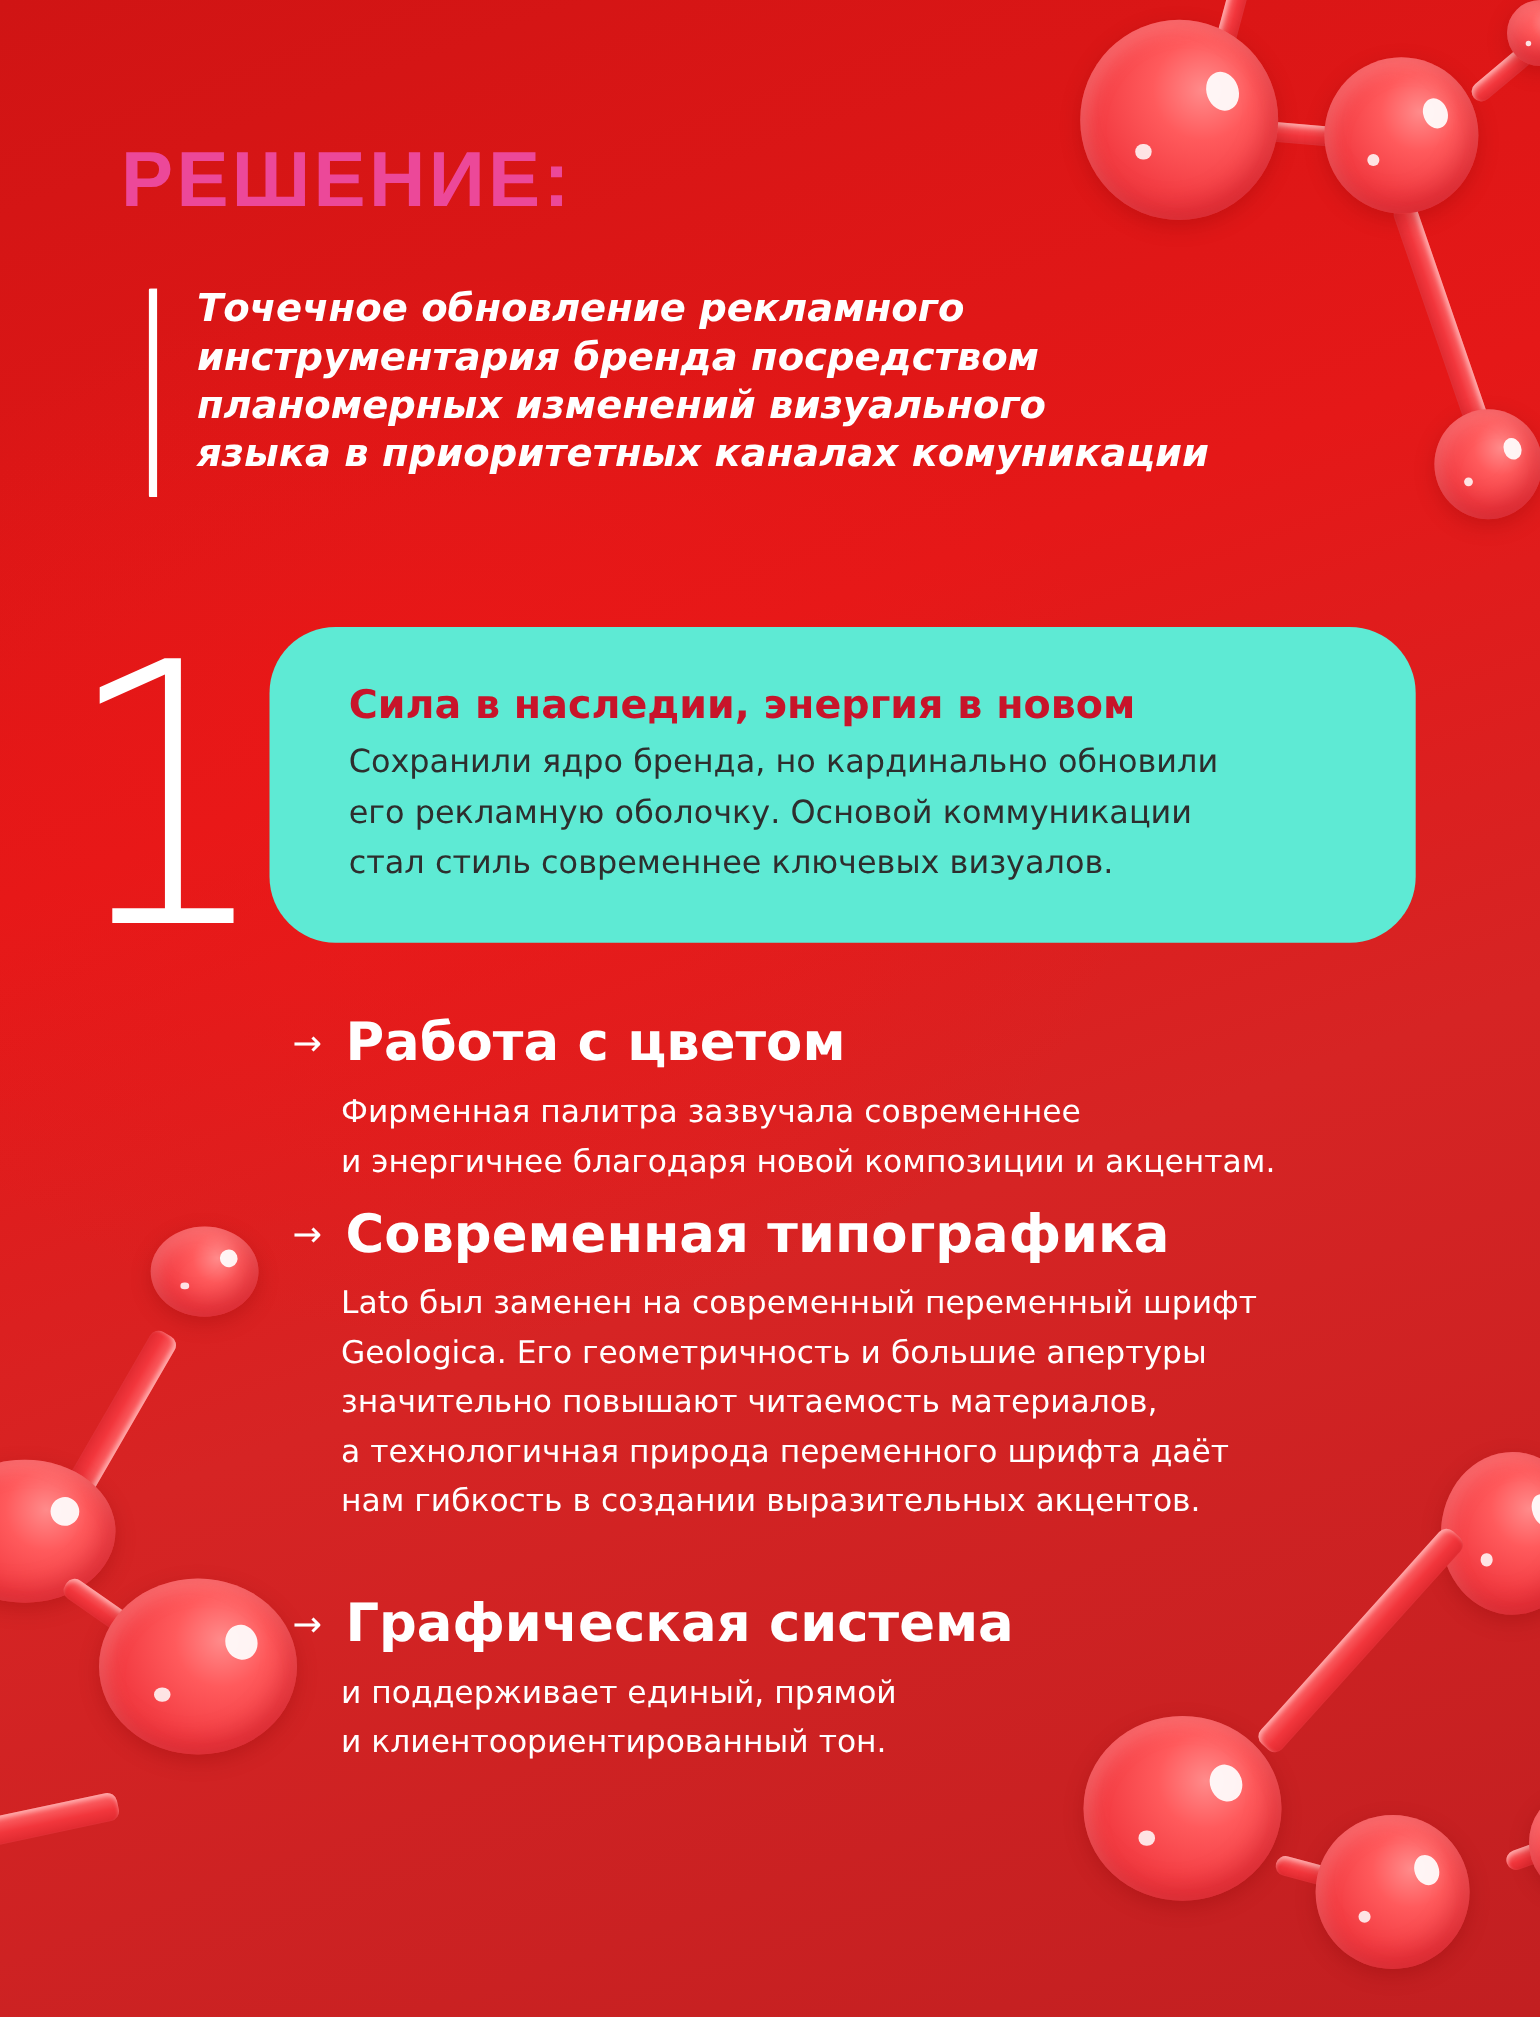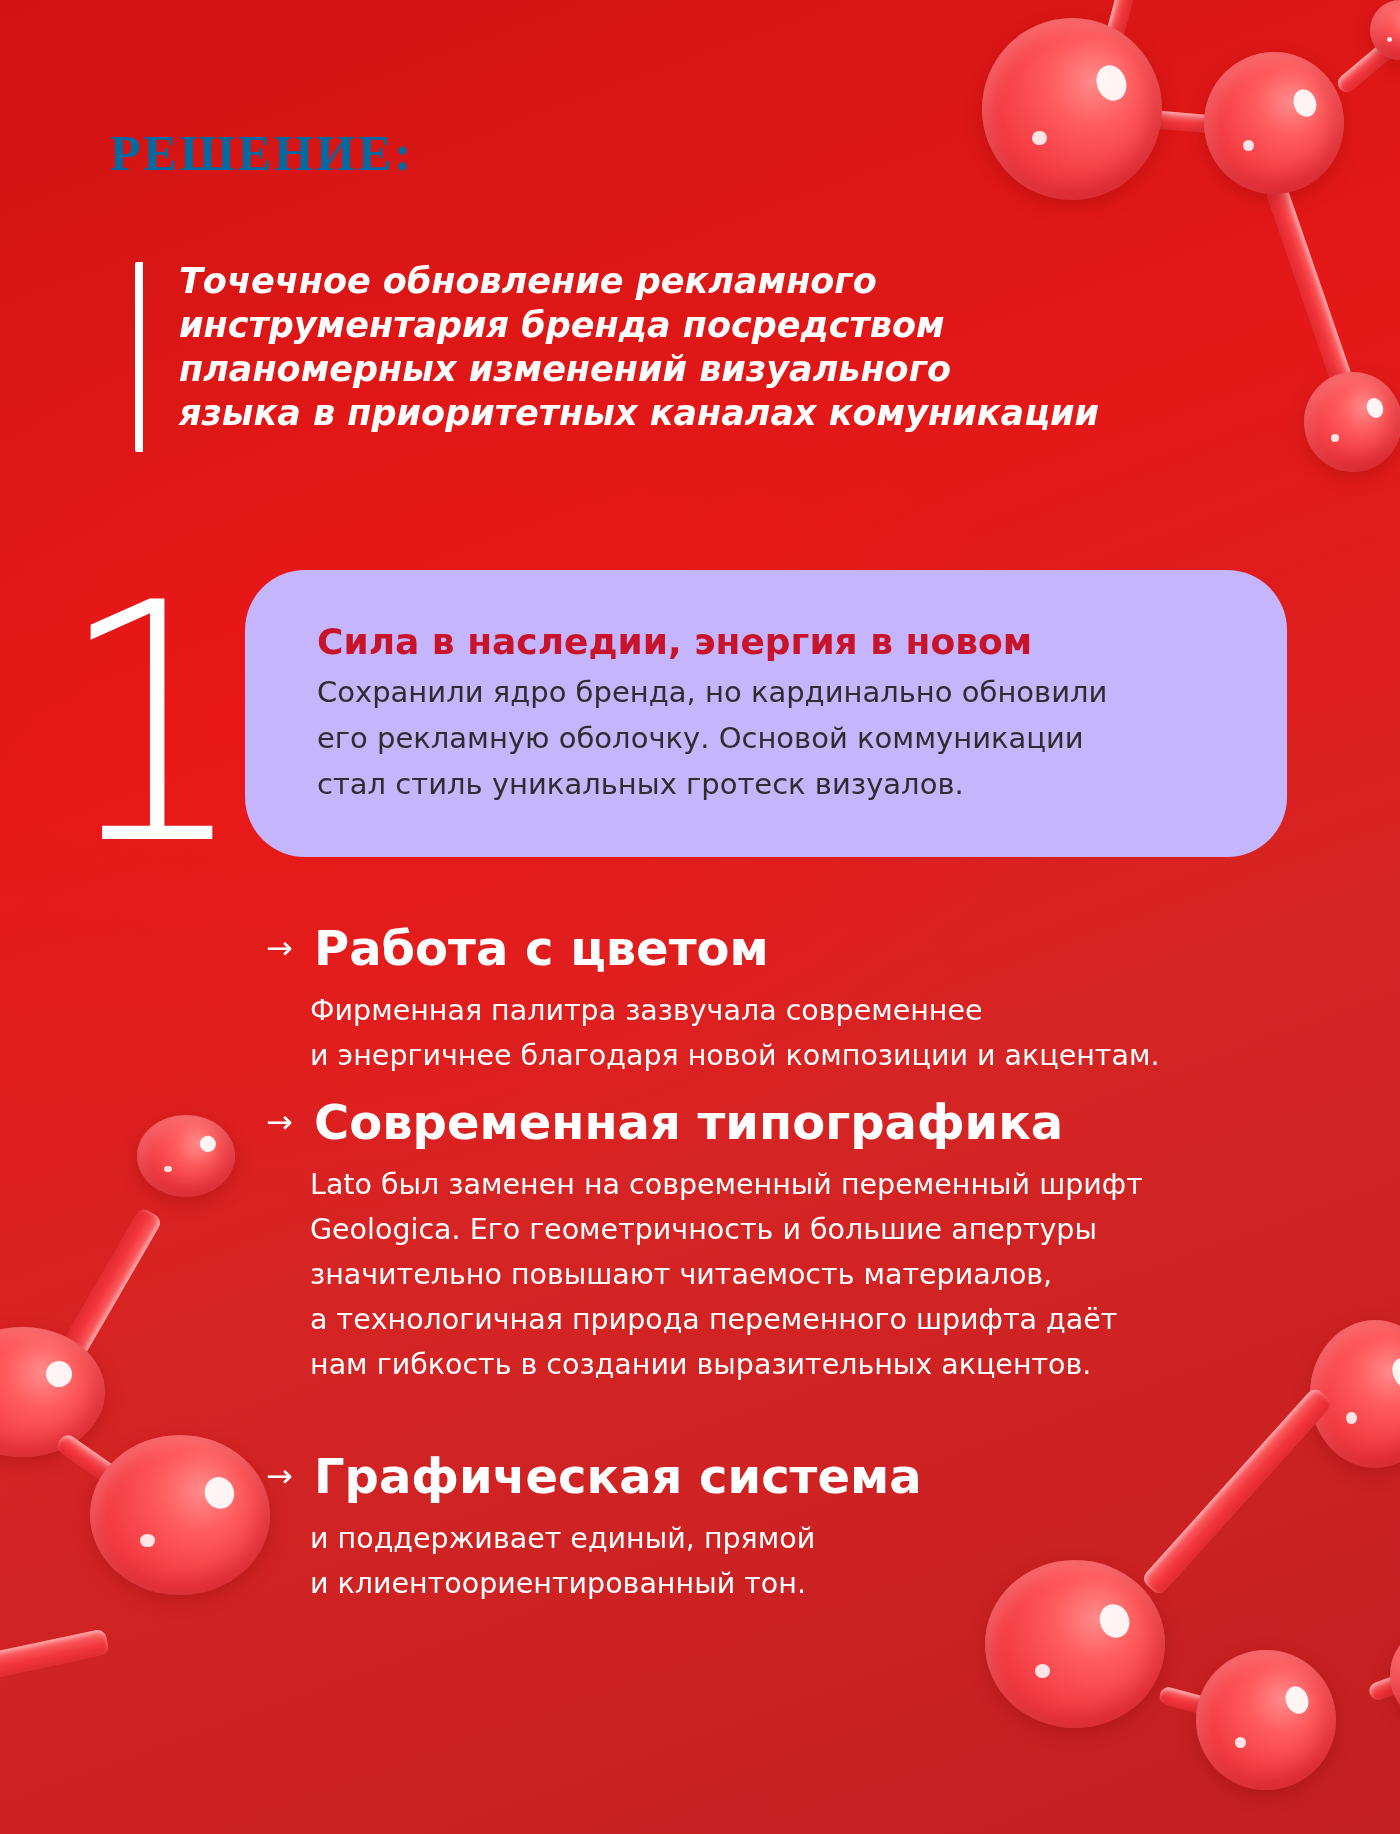--- a/index.html
+++ b/index.html
@@ -37,23 +37,23 @@
   .stick {
     position: absolute; height: 18px; border-radius: 9px;
     background: linear-gradient(180deg, #ff6e70 0%, #f2363c 60%, #e02a30 100%);
     transform-origin: 0 50%;
     box-shadow: inset 0 3px 4px rgba(255,220,220,0.55);
   }
 
   
   .title {
     position: absolute; left: 110px; top: 128px;
-    font-family: Liberation Serif, serif;
-    font-weight: 700; font-size: 50px; letter-spacing: 3px;
-    color: #0369a1; line-height: 1;
+    font-family: Liberation Sans, sans-serif;
+    font-weight: 700; font-size: 71px; letter-spacing: 3px;
+    color: #ec4899; line-height: 1;
   }
   .lead {
     position: absolute; left: 135px; top: 262px;
     border-left: 8px solid #ffffff; border-radius: 2px;
     padding-left: 36px; height: 190px;
   }
   .lead-line {
     display: block; font-family: "DejaVu Sans", sans-serif;
     font-weight: 700; font-size: 35px; line-height: 50px;
     color: #ffffff; white-space: nowrap; margin-top: -6px;
@@ -63,21 +63,21 @@
   .big-num {
     position: absolute; left: 58px; top: 560px;
     font-family: "DejaVu Sans", sans-serif;
     font-weight: 200; font-size: 330px; line-height: 1;
     color: #ffffff; transform: scaleX(0.9); transform-origin: left top;
     letter-spacing: -10px;
   }
   .card {
     position: absolute; left: 245px; top: 570px;
     width: 1042px; height: 287px;
-    background: #c4b5fd; border-radius: 60px;
+    background: #5eead4; border-radius: 60px;
     padding: 50px 0 0 72px;
   }
   .card-title {
     font-family: "DejaVu Sans", sans-serif; font-weight: 700;
     font-size: 36px; color: #c8142a; line-height: 1.2;
     white-space: nowrap;
   }
   .card-text { margin-top: 6px; }
   .card-line {
     display: block; font-family: "DejaVu Sans", sans-serif;
@@ -147,21 +147,21 @@
   </div>
 </div>
 
 <div class="big-num">1</div>
 
 <div class="card">
   <div class="card-title">Сила в наследии, энергия в новом</div>
   <div class="card-text">
     <span class="card-line">Сохранили ядро бренда, но кардинально обновили</span>
     <span class="card-line">его рекламную оболочку. Основой коммуникации</span>
-    <span class="card-line">стал стиль уникальных гротеск визуалов.</span>
+    <span class="card-line">стал стиль современнее ключевых визуалов.</span>
   </div>
 </div>
 
 <div class="item" style="top:922px;">
   <div class="item-head">
     <span class="arrow">→</span>
     <span class="item-title">Работа с цветом</span>
   </div>
   <div class="item-body">
     <span class="item-line">Фирменная палитра зазвучала современнее</span>

